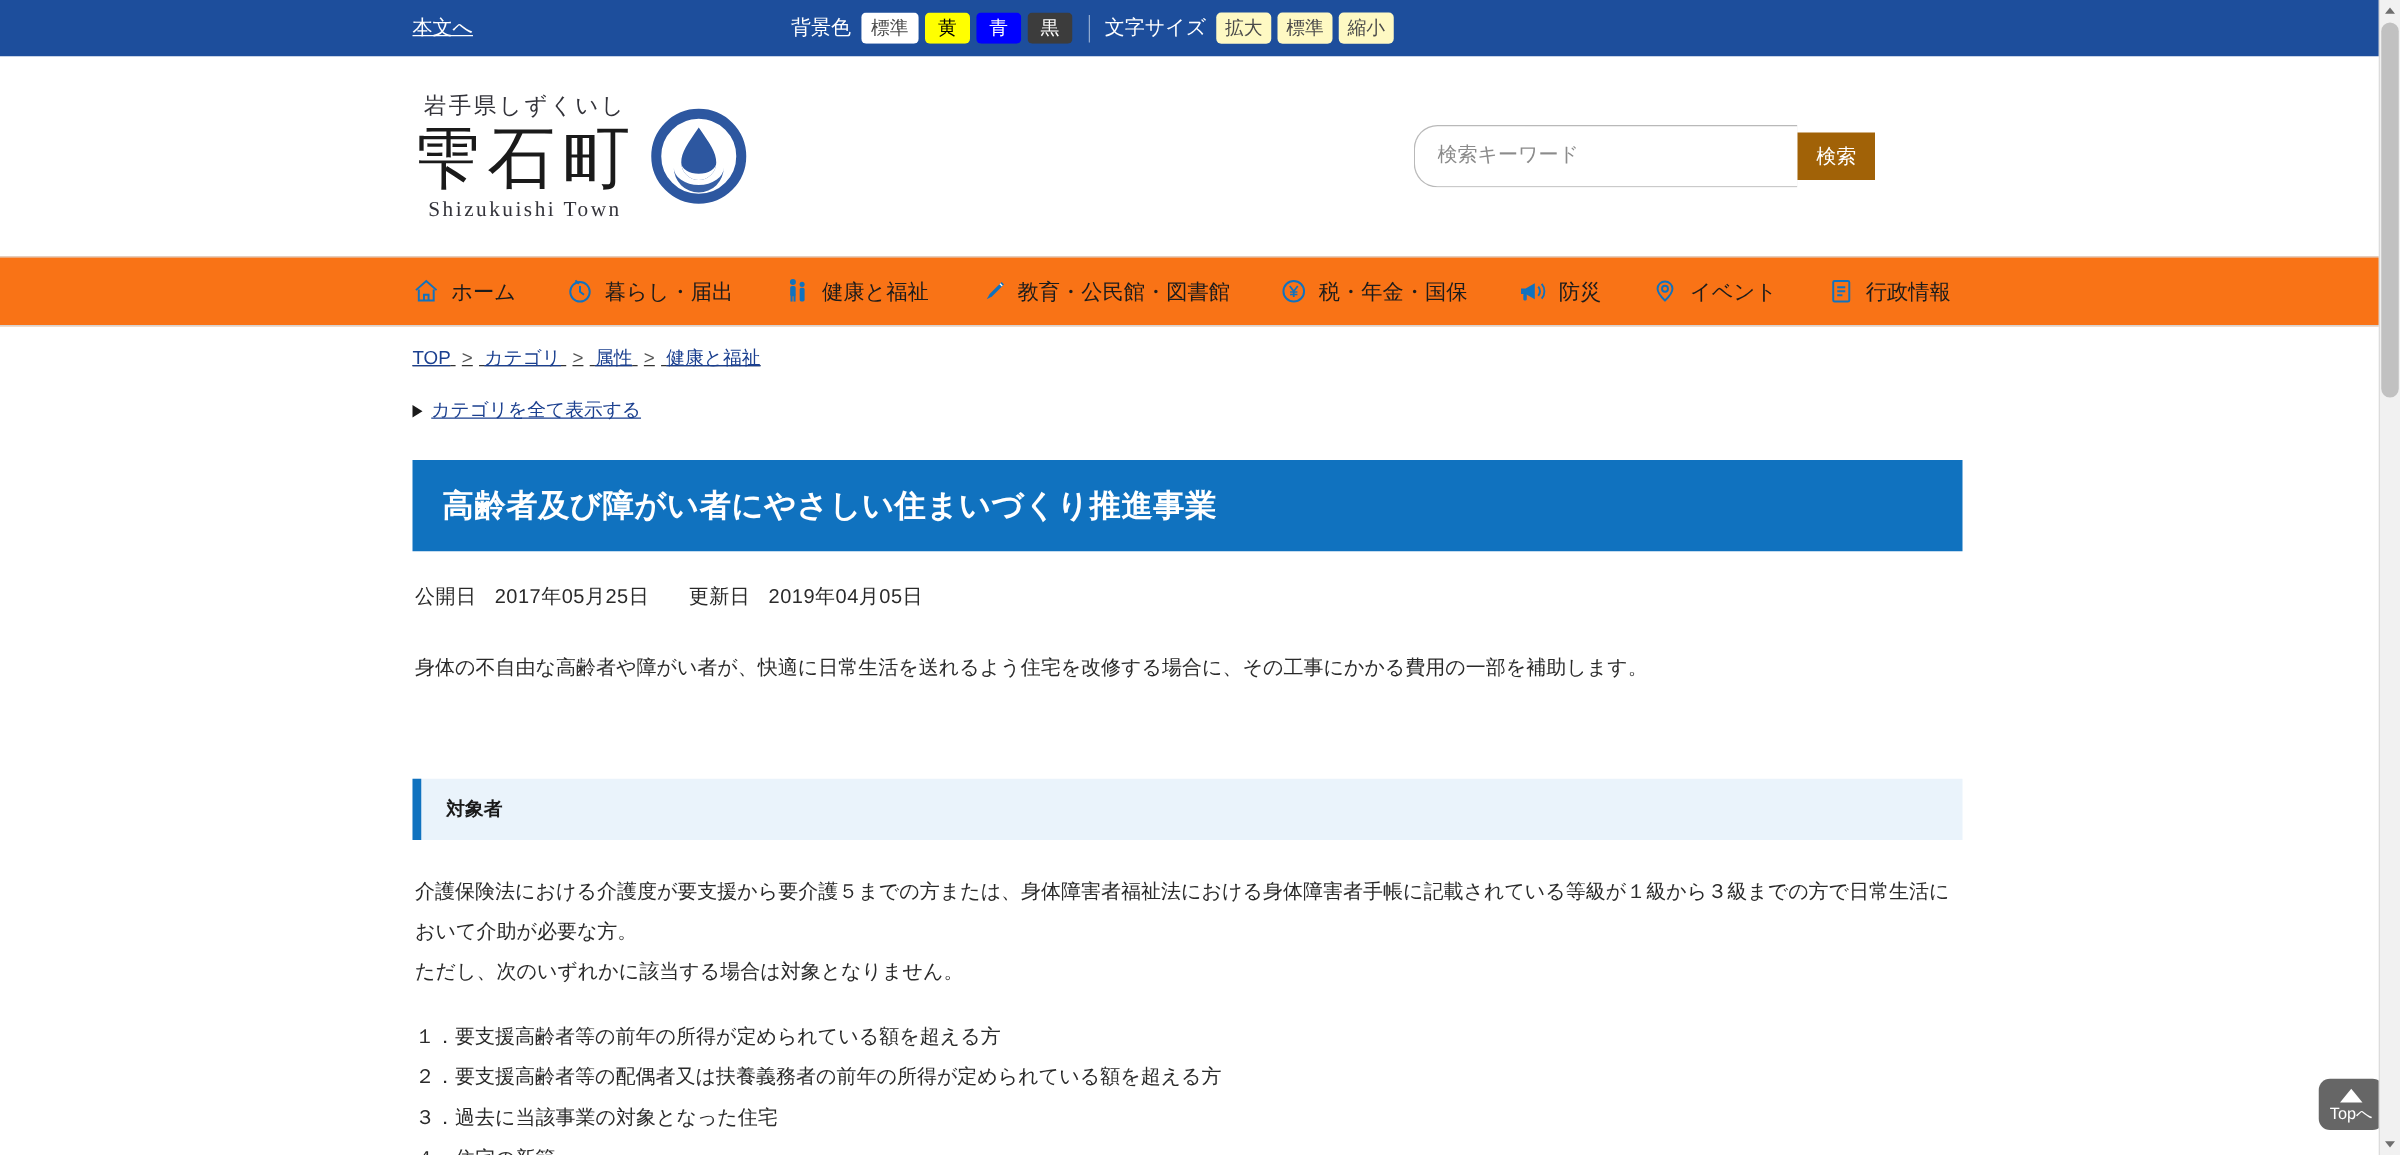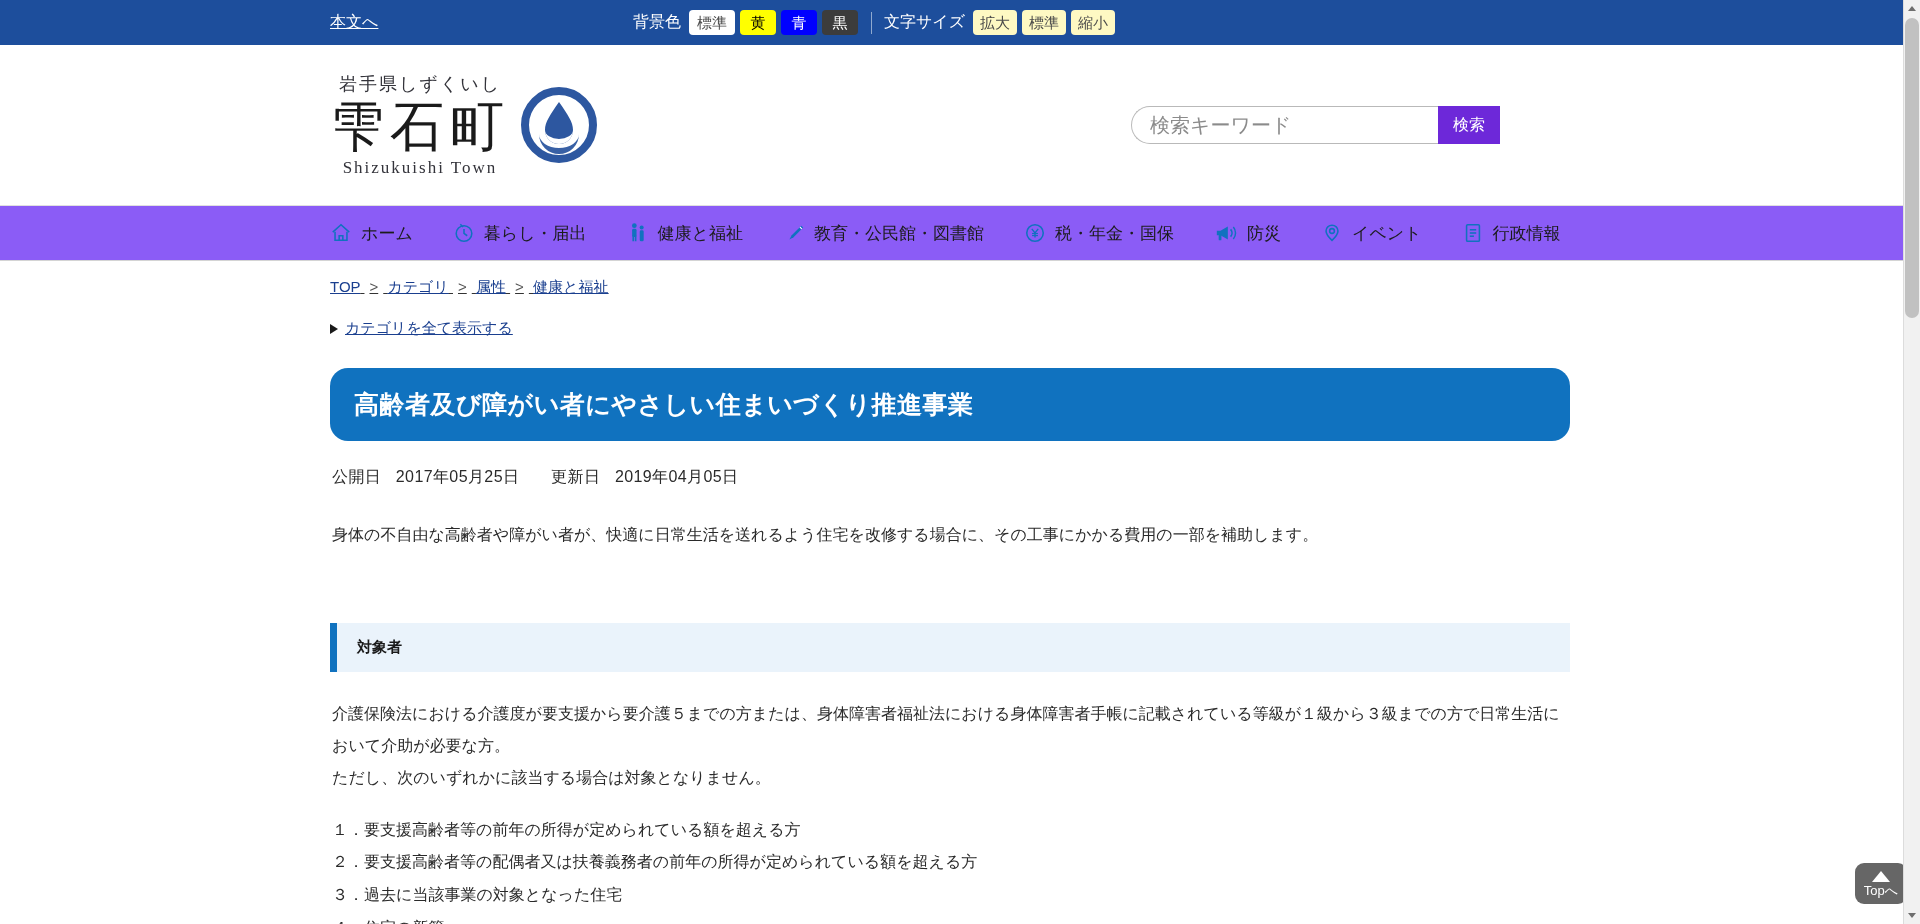--- a/index.html
+++ b/index.html
@@ -111,53 +111,53 @@
   }
   .logo-mark { width: 78px; height: 78px; flex: 0 0 78px; }
 
   .search-area {
     margin-left: auto;
     margin-right: 400px;
     display: flex;
     align-items: center;
   }
   .search-input {
-    width: 307px; height: 38px;
+    width: 307px; height: 50px;
     border: 1px solid #b9b9b9;
     border-right: none;
     border-radius: 19px 0 0 19px;
     padding: 0 18px;
-    font-size: 20px;
+    font-size: 16px;
     color: #333;
     outline: none;
     font-family: "Liberation Sans", sans-serif;
     background: #fff;
   }
   .search-input::placeholder { color: #8b8b8b; }
   .search-btn {
     height: 38px;
     min-width: 62px;
-    background: #6d28d9;
+    background: #a16207;
     color: #fff;
     border: none;
     font-size: 16px;
     cursor: pointer;
     font-family: Liberation Serif, serif;
     padding: 0 12px;
   }
 
   
   .gnav {
     height: 56px;
     border-top: 1px solid #e0e0e0;
     border-bottom: 1px solid #d4d4d4;
     display: flex;
     align-items: center;
     padding: 0 20px;
-    background: #8b5cf6;
+    background: #f97316;
   }
   .gnav-inner {
     display: flex;
     align-items: center;
     margin-left: 310px;
     gap: 0;
   }
   .gnav-item {
     display: flex;
     align-items: center;
@@ -208,21 +208,20 @@
     width: 1240px;
   }
   .page-title {
     background: #1072bf;
     color: #ffffff;
     font-size: 25px;
     font-weight: bold;
     padding: 20px 24px;
     margin-top: 30px;
     letter-spacing: 0.5px;
-    border-radius: 18px;
   }
   .dates {
     font-size: 16px;
     color: #2a2a2a;
     margin-top: 26px;
     padding-left: 2px;
     letter-spacing: 0.4px;
   }
   .dates .gap { display: inline-block; width: 22px; }
   .lead {

